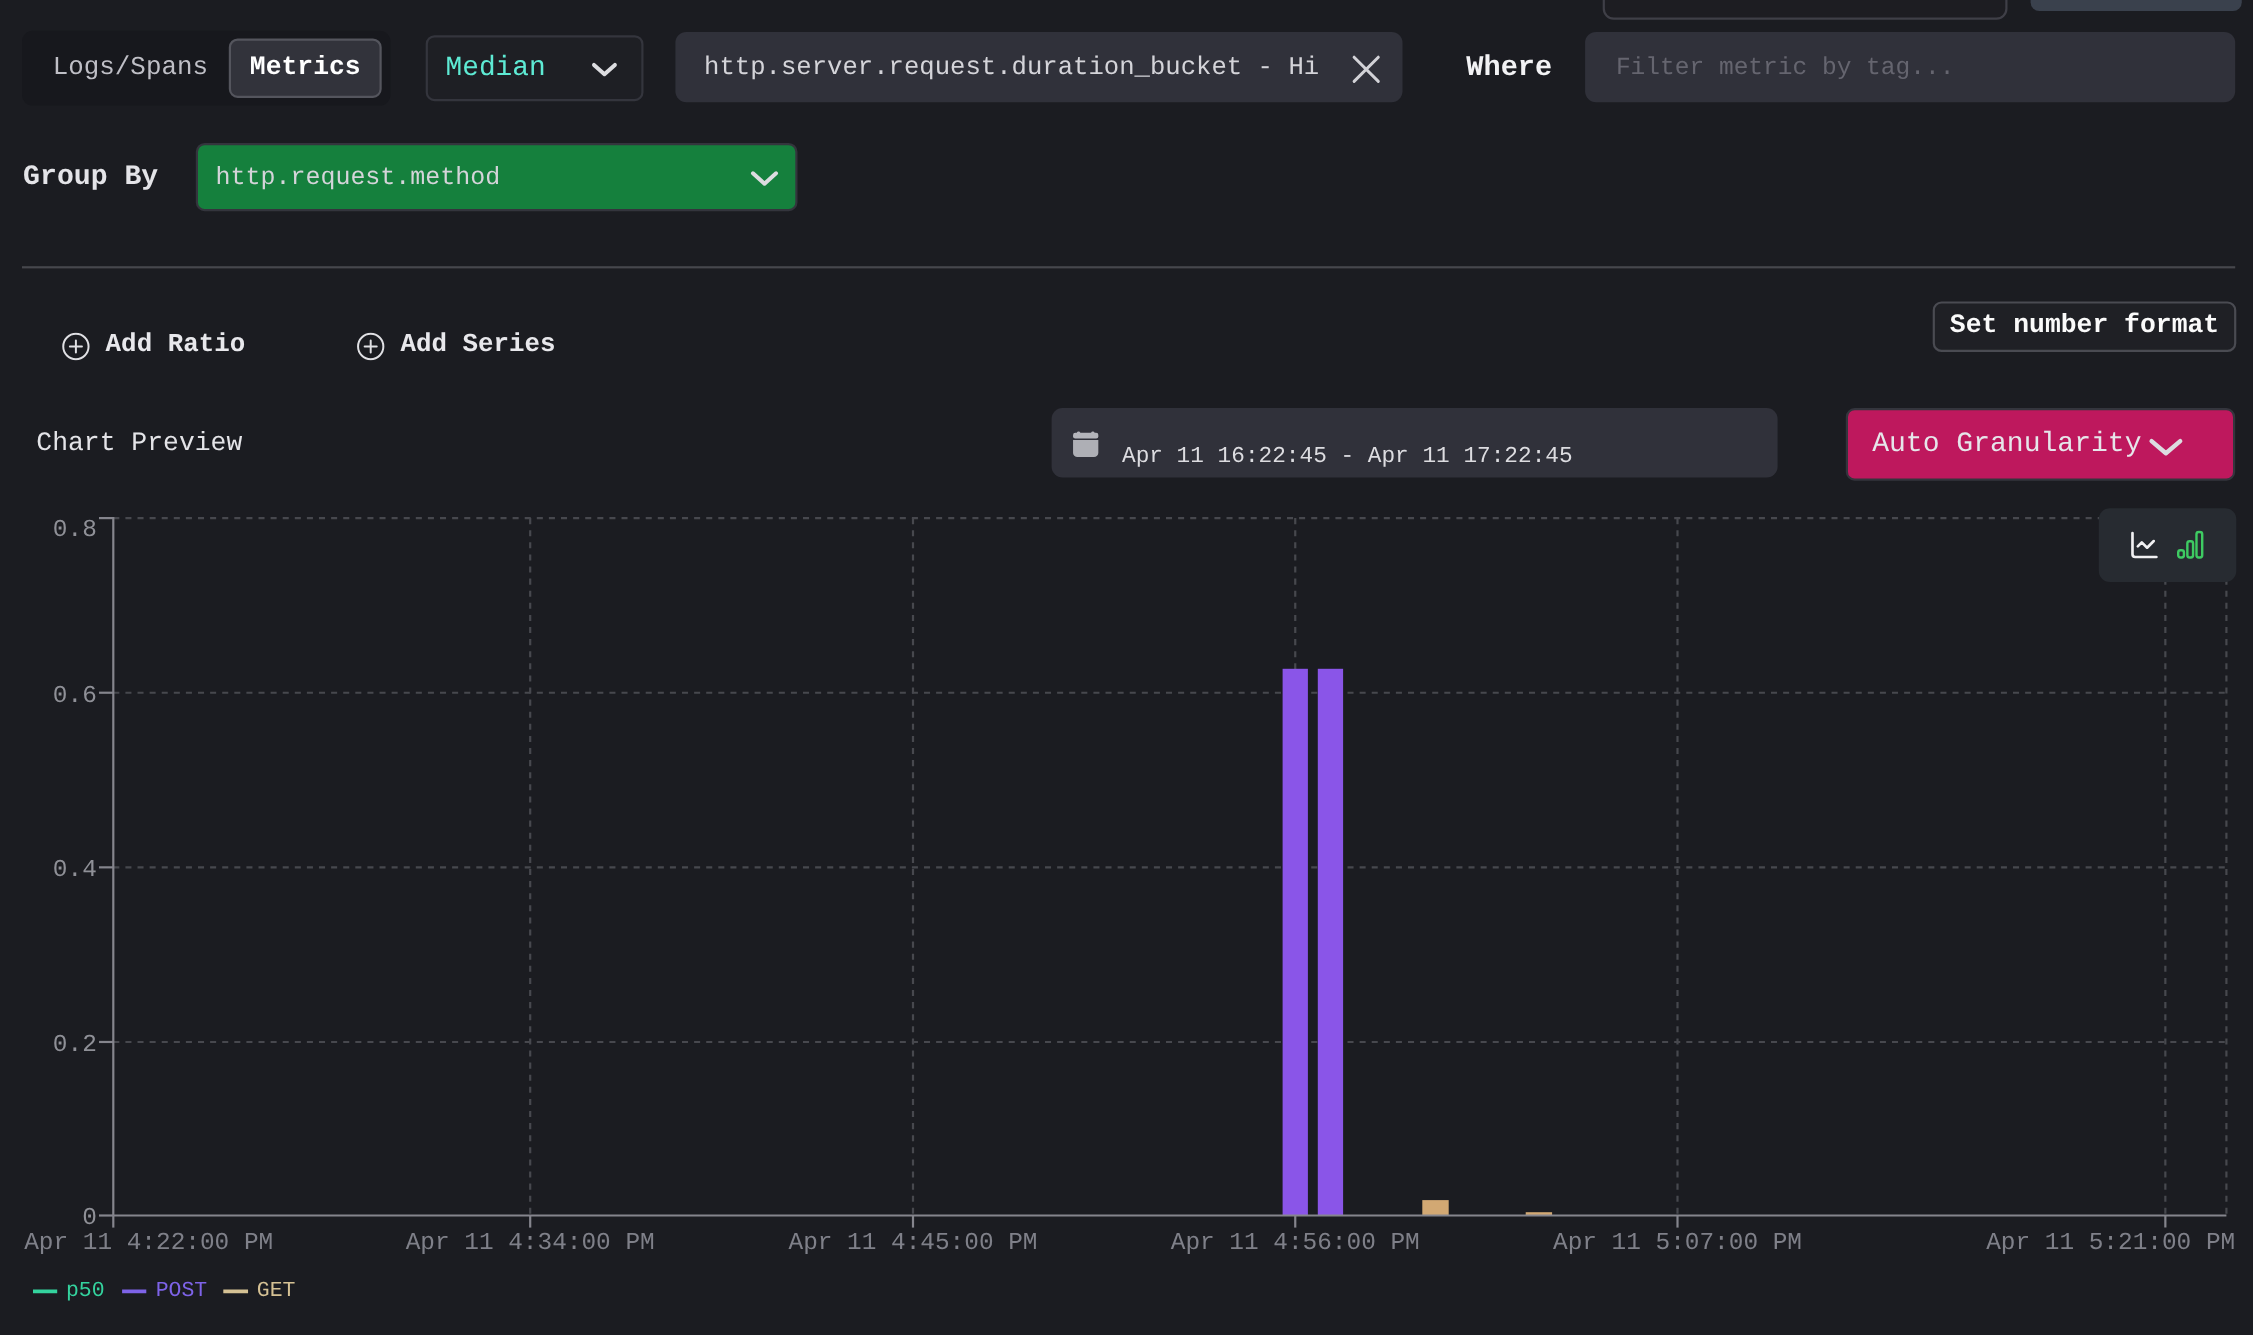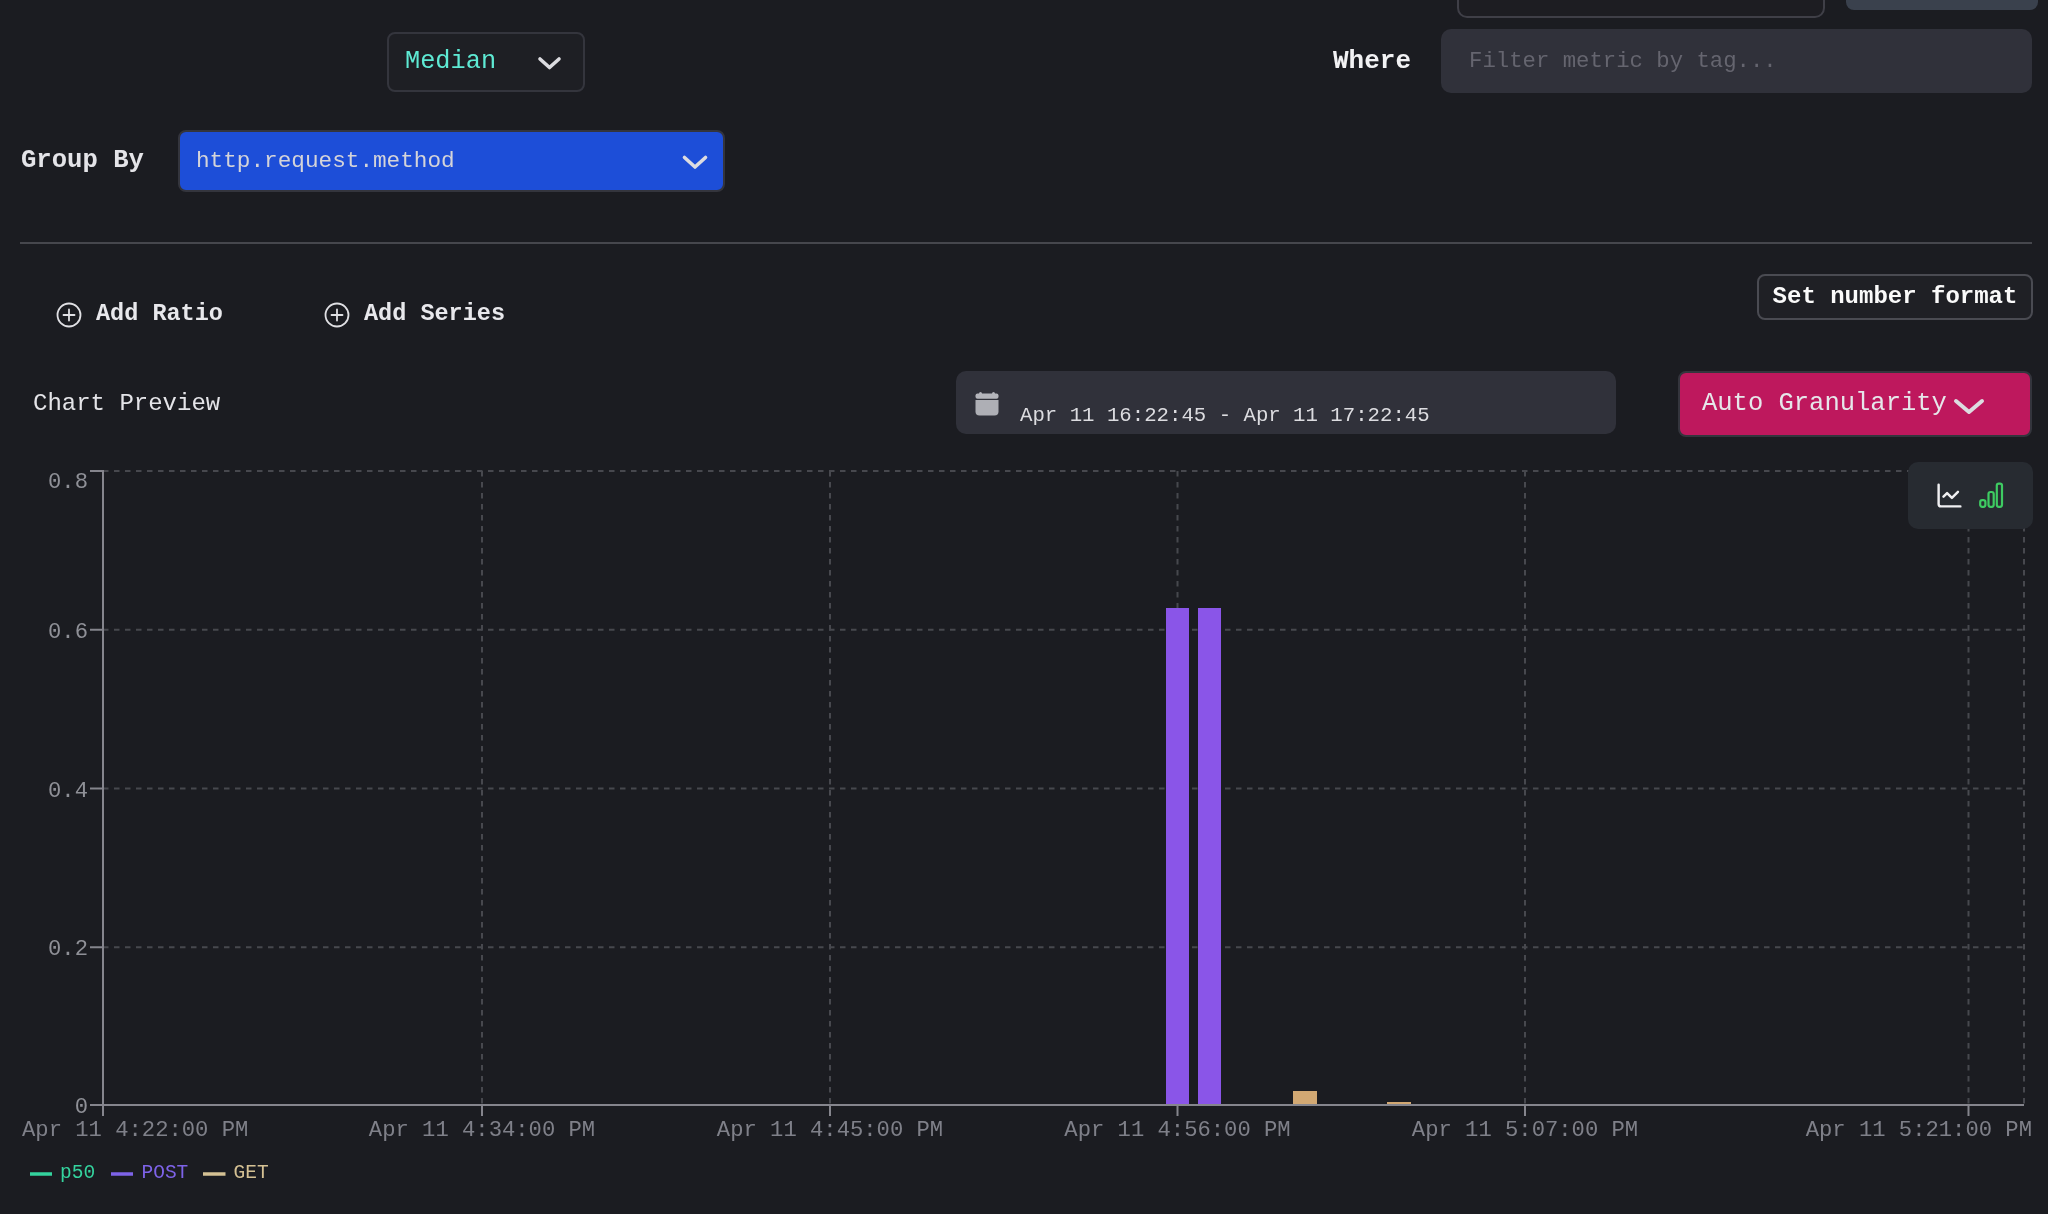--- a/index.html
+++ b/index.html
@@ -7,37 +7,47 @@
   .abs { position:absolute; }
   #page { position:relative; width:2048px; height:1214px; background:#1b1c21; overflow:hidden; }
 </style>
 </head>
 <body>
 <div id="page">
 
   <div class="abs" style="left:1457px; top:-32px; width:368px; height:50px; border:2px solid #3f3f47; border-radius:10px; background:#1d1d22;"></div>
   <div class="abs" style="left:1846px; top:-28px; width:192px; height:38px; background:#3a414d; border-radius:8px;"></div>
 
+  <div class="abs" style="left:20px; top:28px; width:335px; height:68px; background:#17181d; border-radius:10px;">
+    <span class="abs" style="left:28px; top:0; height:68px; line-height:68px; font-size:23.5px; color:#bfbfc6;">Logs/Spans</span>
+    <div class="abs" style="left:188px; top:7px; width:139px; height:54px; background:#32333b; border:2px solid #54555d; border-radius:8px; text-align:center; line-height:50px; font-size:24px; font-weight:700; color:#ffffff;">Metrics</div>
+  </div>
 
   <div class="abs" style="left:387px; top:32px; width:198px; height:60px; border:2px solid #34353d; border-radius:8px; background:#1e1f24;">
     <span class="abs" style="left:16px; top:0; height:56px; line-height:56px; font-size:25.3px; color:#5eead4;">Median</span>
     <svg class="abs" style="left:148px; top:22px;" width="25" height="15" viewBox="0 0 25 15">
         <path d="M3 3 L12.5 11.5 L22 3" fill="none" stroke="#dcdce0" stroke-width="3.6" stroke-linecap="round" stroke-linejoin="round"></path>
       </svg>
   </div>
 
+  <div class="abs" style="left:614px; top:29px; width:661px; height:64px; background:#30313a; border-radius:10px;">
+    <span class="abs" style="left:26px; top:0; height:64px; line-height:64px; font-size:23.3px; color:#d4d4d9;">http.server.request.duration_bucket - Hi</span>
+    <svg class="abs" style="left:613px; top:19px;" width="30" height="30" viewBox="0 0 30 30">
+        <path d="M4 4 L26 26 M26 4 L4 26" fill="none" stroke="#d2d2d7" stroke-width="2.7" stroke-linecap="round"></path>
+      </svg>
+  </div>
 
   <span class="abs" style="left:1333px; top:29px; height:64px; line-height:64px; font-size:26px; font-weight:700; color:#f2f2f4;">Where</span>
 
   <div class="abs" style="left:1441px; top:29px; width:591px; height:64px; background:#30313a; border-radius:10px;">
     <span class="abs" style="left:28px; top:0; height:64px; line-height:64px; font-size:22.3px; color:#65656f;">Filter metric by tag...</span>
   </div>
 
   <span class="abs" style="left:21px; top:130px; height:62px; line-height:62px; font-size:25.6px; font-weight:700; color:#e4e4e8;">Group By</span>
-  <div class="abs" style="left:178px; top:130px; width:547px; height:62px; border:2px solid #34353d; border-radius:8px; background:#1d4ed8;">
+  <div class="abs" style="left:178px; top:130px; width:547px; height:62px; border:2px solid #34353d; border-radius:8px; background:#15803d;">
     <span class="abs" style="left:16px; top:0; height:58px; line-height:58px; font-size:22.7px; color:#d4d4d9;">http.request.method</span>
     <svg class="abs" style="left:501px; top:22px;" width="28" height="17" viewBox="0 0 28 17">
         <path d="M3.5 3.5 L14 13 L24.5 3.5" fill="none" stroke="#dcdce0" stroke-width="3.6" stroke-linecap="round" stroke-linejoin="round"></path>
       </svg>
   </div>
 
   <div class="abs" style="left:20px; top:242px; width:2012px; height:2px; background:#46474d;"></div>
 
   <svg class="abs" style="left:56px; top:302px;" width="26" height="26" viewBox="0 0 26 26">
       <circle cx="13" cy="13" r="11.5" fill="none" stroke="#e0e0e4" stroke-width="1.8"></circle>

